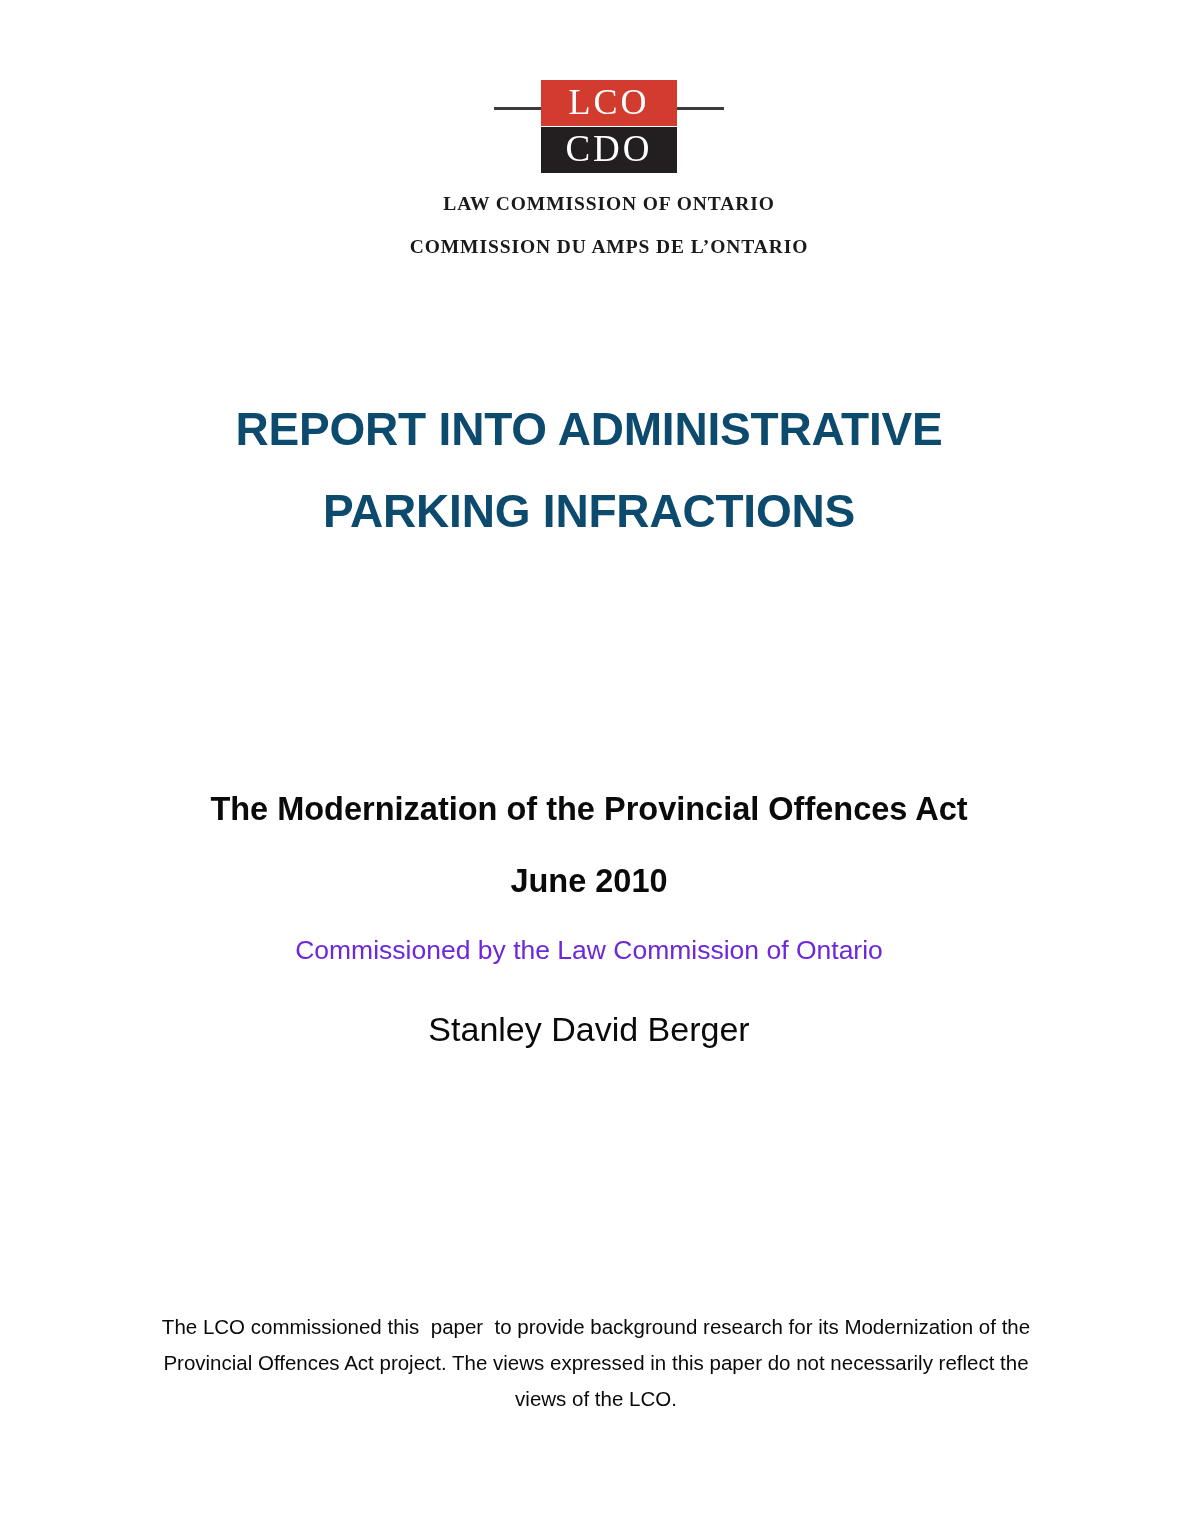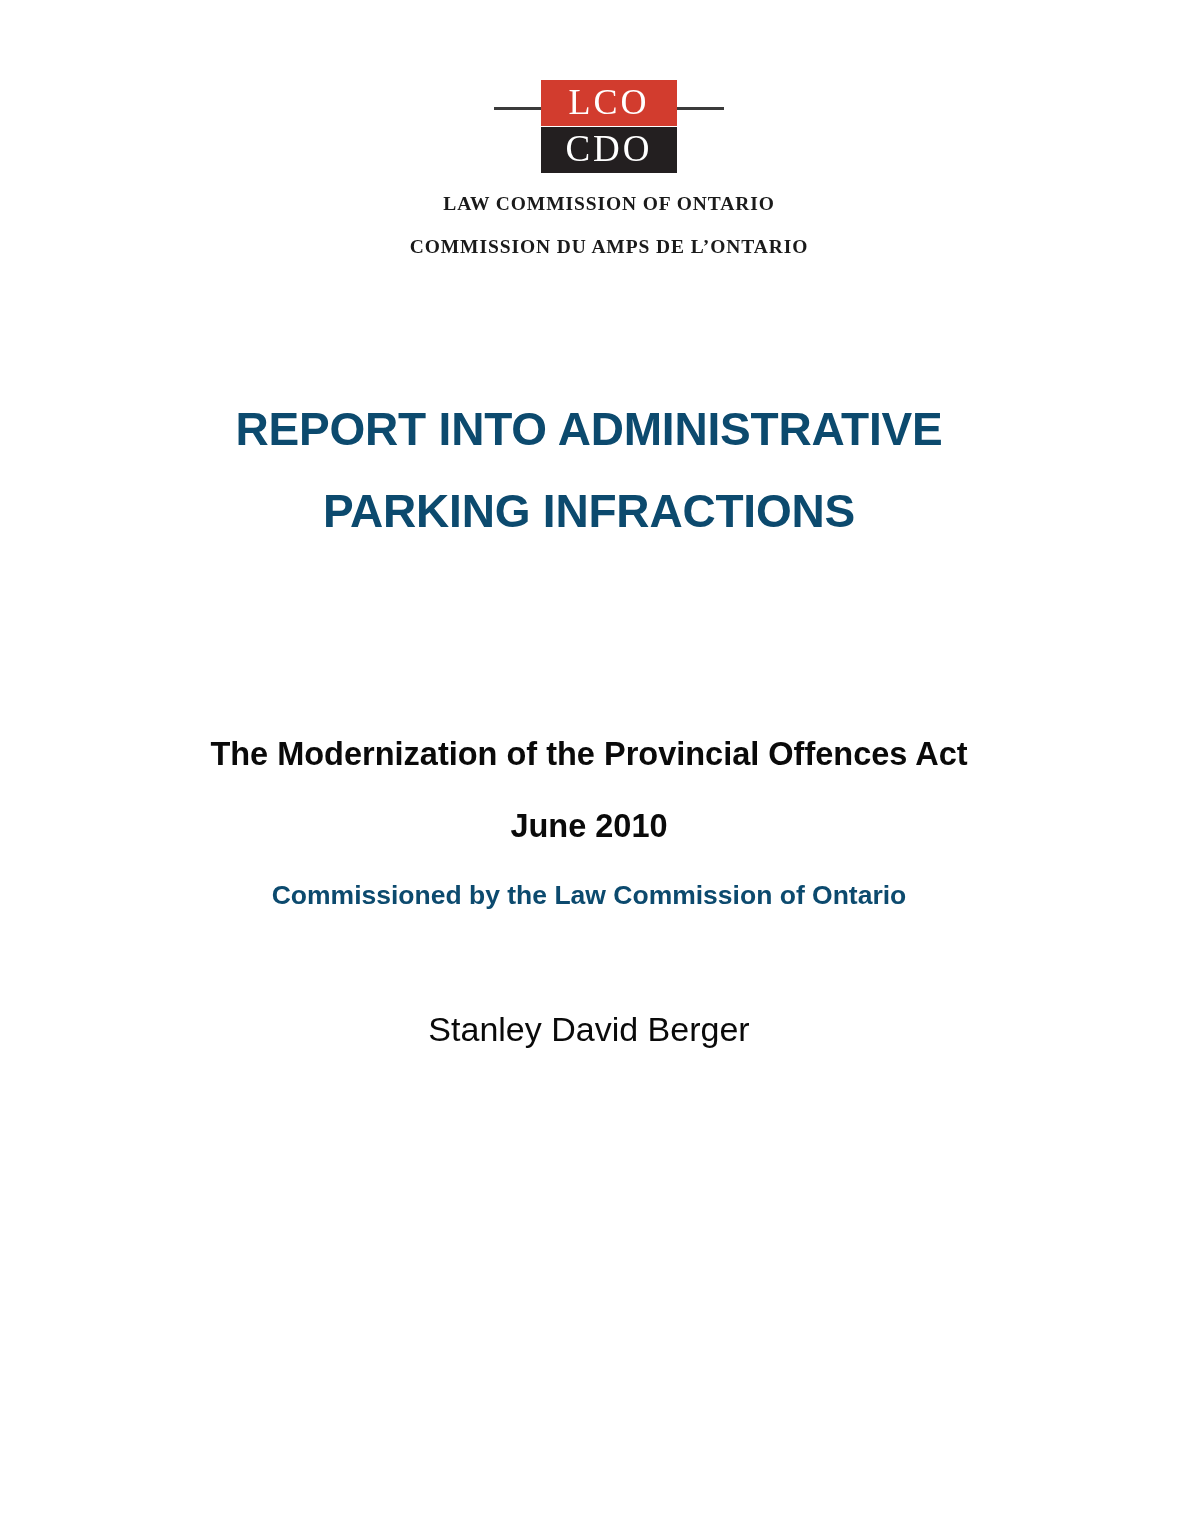--- a/index.html
+++ b/index.html
@@ -122,37 +122,37 @@
     font-size: 46px;
     line-height: 82px;
     letter-spacing: -0.2px;
     color: #0c4a6e;
     white-space: nowrap;
   }
 
   
   .subtitle-block {
     position: absolute;
-    top: 718px;
+    top: 773px;
     left: 89px;
     width: 1000px;
     text-align: center;
   }
   .subtitle-line {
     font-weight: 700;
     font-size: 32.5px;
     line-height: 72px;
     color: #0a0a0a;
     white-space: nowrap;
   }
   .commissioned-line {
-    font-weight: 700;
+    font-weight: 400;
     font-size: 26.5px;
     line-height: 66px;
-    color: #0c4a6e;
+    color: #6d28d9;
   }
 
   
   .prepared-block {
     position: absolute;
     top: 982px;
     left: 89px;
     width: 1000px;
     text-align: center;
   }
@@ -216,14 +216,17 @@
   <div class="subtitle-block">
     <div class="subtitle-line">The Modernization of the Provincial Offences Act</div>
     <div class="subtitle-line">June 2010</div>
     <div class="commissioned-line">Commissioned by the Law Commission of Ontario</div>
   </div>
 
   <div class="prepared-block">
     <div class="author-name">Stanley David Berger</div>
   </div>
 
+  <div class="disclaimer-block">
+    <span>The LCO commissioned this  paper  to provide background research for its Modernization of the Provincial Offences Act project. The views expressed in this paper do not necessarily reflect the views of the LCO.</span>
+  </div>
 
 </div>
 
 </body></html>

